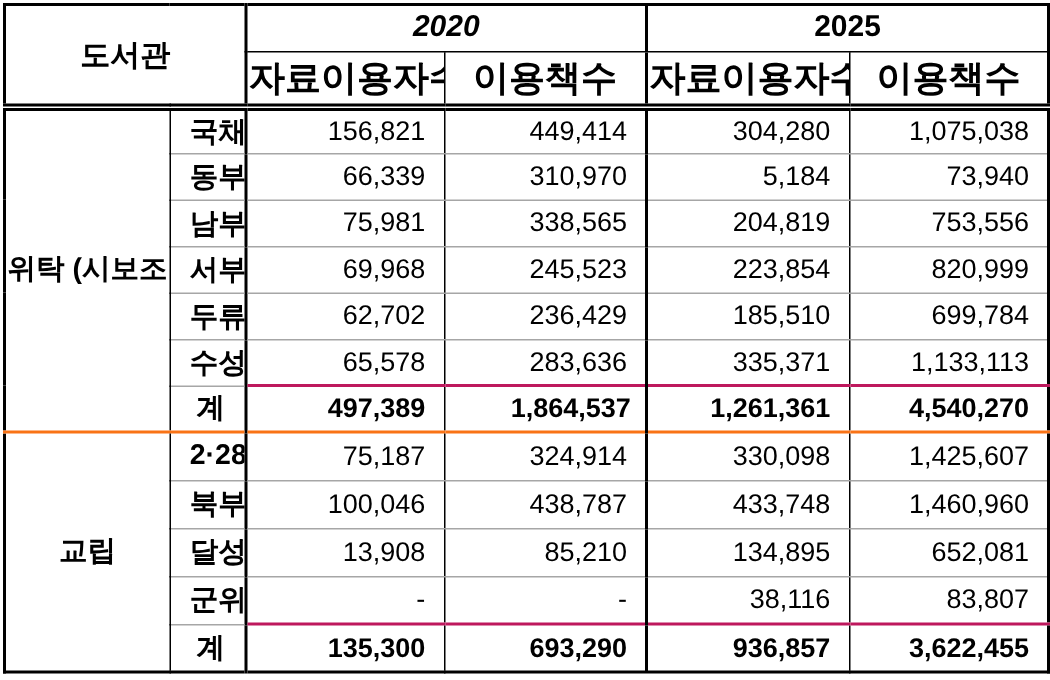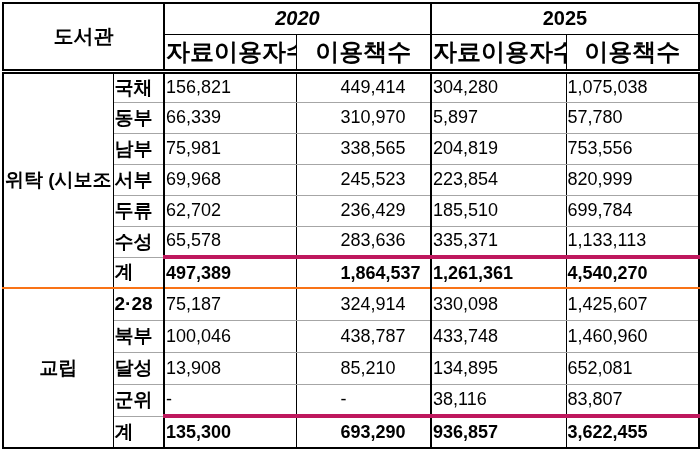--- a/index.html
+++ b/index.html
@@ -62,33 +62,34 @@
     font-size: 19px;
     text-align: center;
     white-space: pre-line;
     line-height: 1.35;
     border-right: 1px solid #000000;
     border-top: 2px solid #000000;
   }
   td.row-label {
     font-weight: bold;
     font-size: 19px;
-    text-align: left;
+    text-align: right;
     border-right: 2px solid #000000;
-    padding: 0 1px;
+    padding: 0 13px;
   }
   td.num {
+    text-align: right;
     padding-right: 12px;
   }
   td.books-2020-cell { border-right: 2px solid #000000; padding-left: 44px; }
   td.users-cell      { border-right: 1px solid #000000; }
 
   
   tr.total td.num { font-weight: bold; }
-  tr.total td.num { border-top: 4px solid #be185d; margin-top: 21px; }
+  tr.total td.num { border-top: 2px solid #be185d; margin-top: 21px; }
 
   
   tr.group-start td { border-top: 2px solid #f97316; }
 </style>
 </head>
 <body>
 
 <div class="page">
   <table class="stats">
     <thead>
@@ -121,22 +122,22 @@
         <td class="row-label">국채</td>
         <td class="num users-cell">156,821</td>
         <td class="num books-2020-cell">449,414</td>
         <td class="num users-cell">304,280</td>
         <td class="num">1,075,038</td>
       </tr>
       <tr>
         <td class="row-label">동부</td>
         <td class="num users-cell">66,339</td>
         <td class="num books-2020-cell">310,970</td>
-        <td class="num users-cell">5,897</td>
-        <td class="num">57,780</td>
+        <td class="num users-cell">5,184</td>
+        <td class="num">73,940</td>
       </tr>
       <tr>
         <td class="row-label">남부</td>
         <td class="num users-cell">75,981</td>
         <td class="num books-2020-cell">338,565</td>
         <td class="num users-cell">204,819</td>
         <td class="num">753,556</td>
       </tr>
       <tr>
         <td class="row-label">서부</td>

